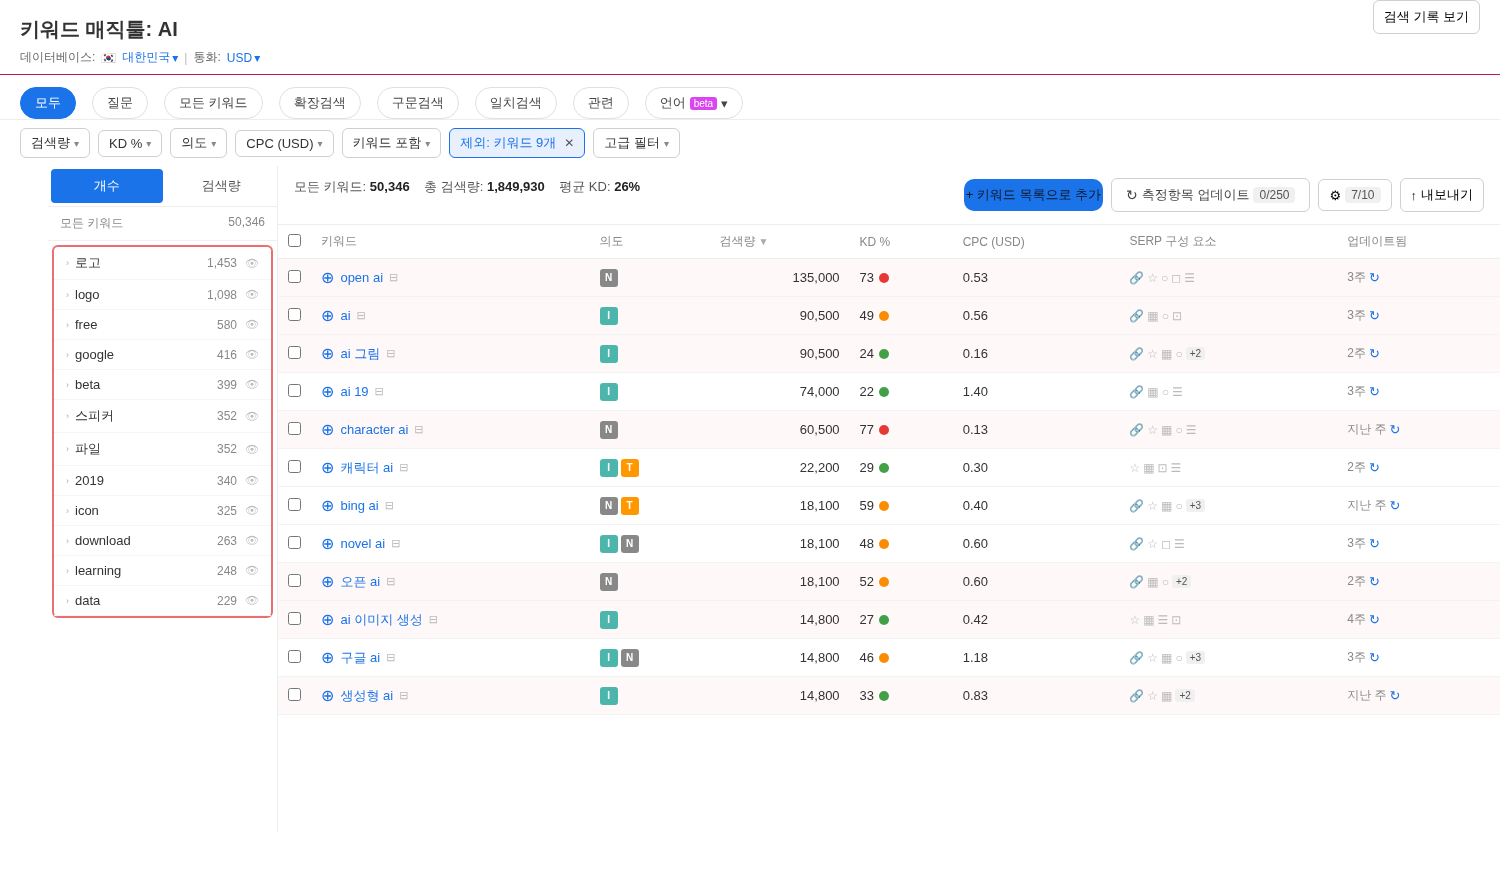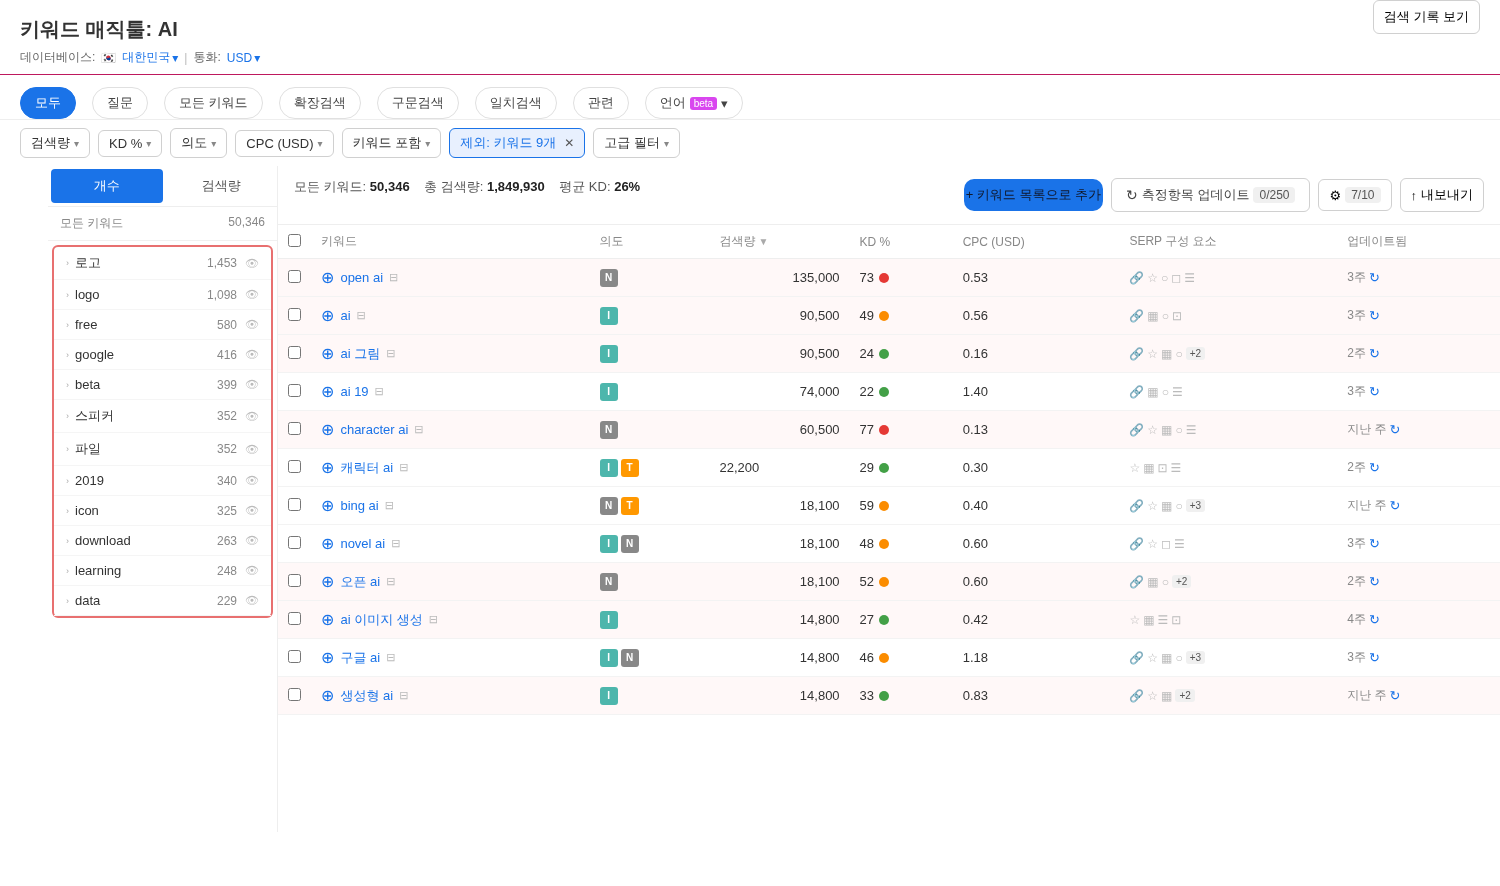--- a/index.html
+++ b/index.html
@@ -552,21 +552,21 @@
       <a class="kw-link">캐릭터 ai</a>
       <span class="kw-copy">⊟</span>
     </div>
               </td>
               <td>
                 <div style="display:flex;gap:3px;">
                   <span class="intent-badge intent-I">I</span> 
                   <span class="intent-badge intent-T">T</span>
                 </div>
               </td>
-              <td style="">22,200</td>
+              <td style="text-align: right;">22,200</td>
               <td>
                 <div class="kd-cell">
                   <span>29</span>
                   <span class="kd-dot" style="background:#43a047;"></span>
                 </div>
               </td>
               <td>0.30</td>
               <td>
                 <div class="serp-icons">
                   <span class="serp-icon">☆</span>

